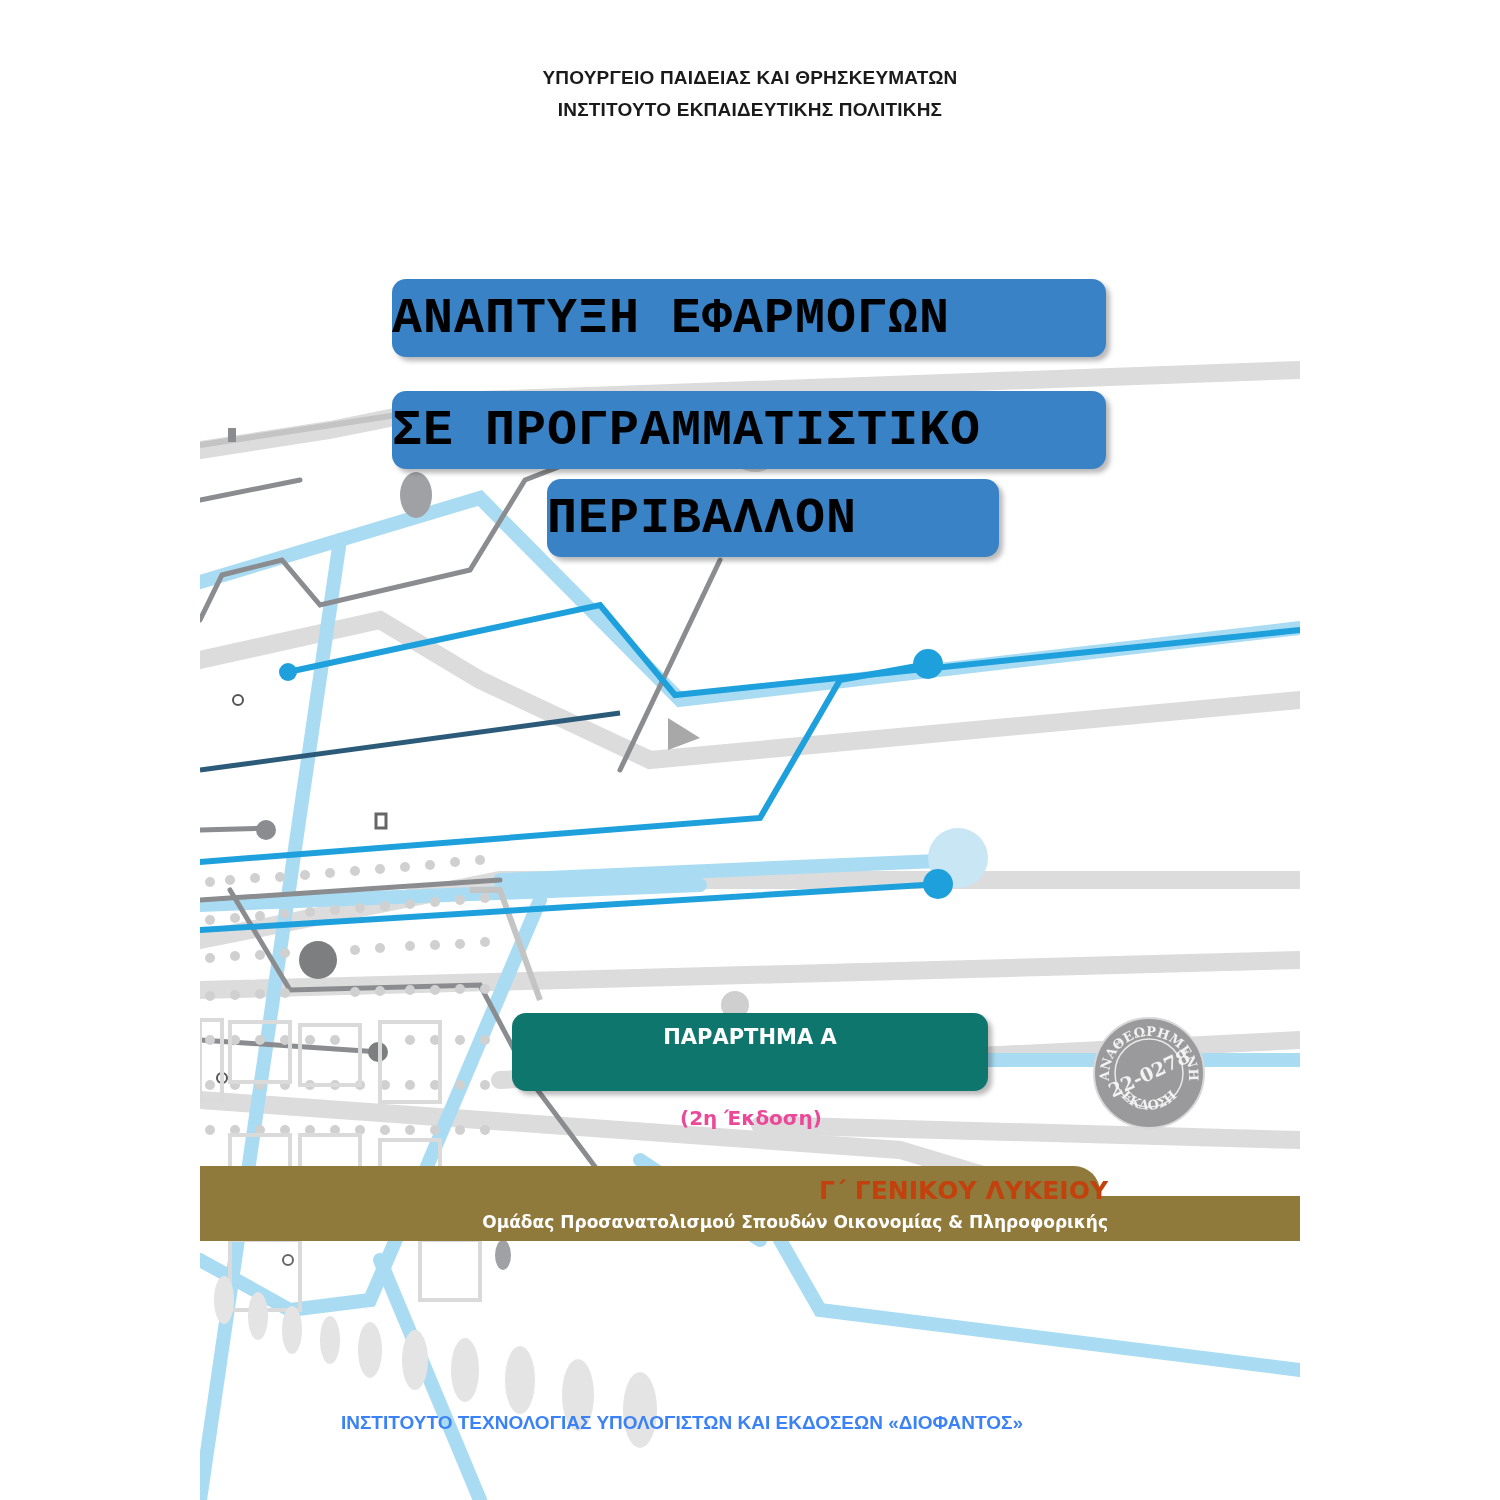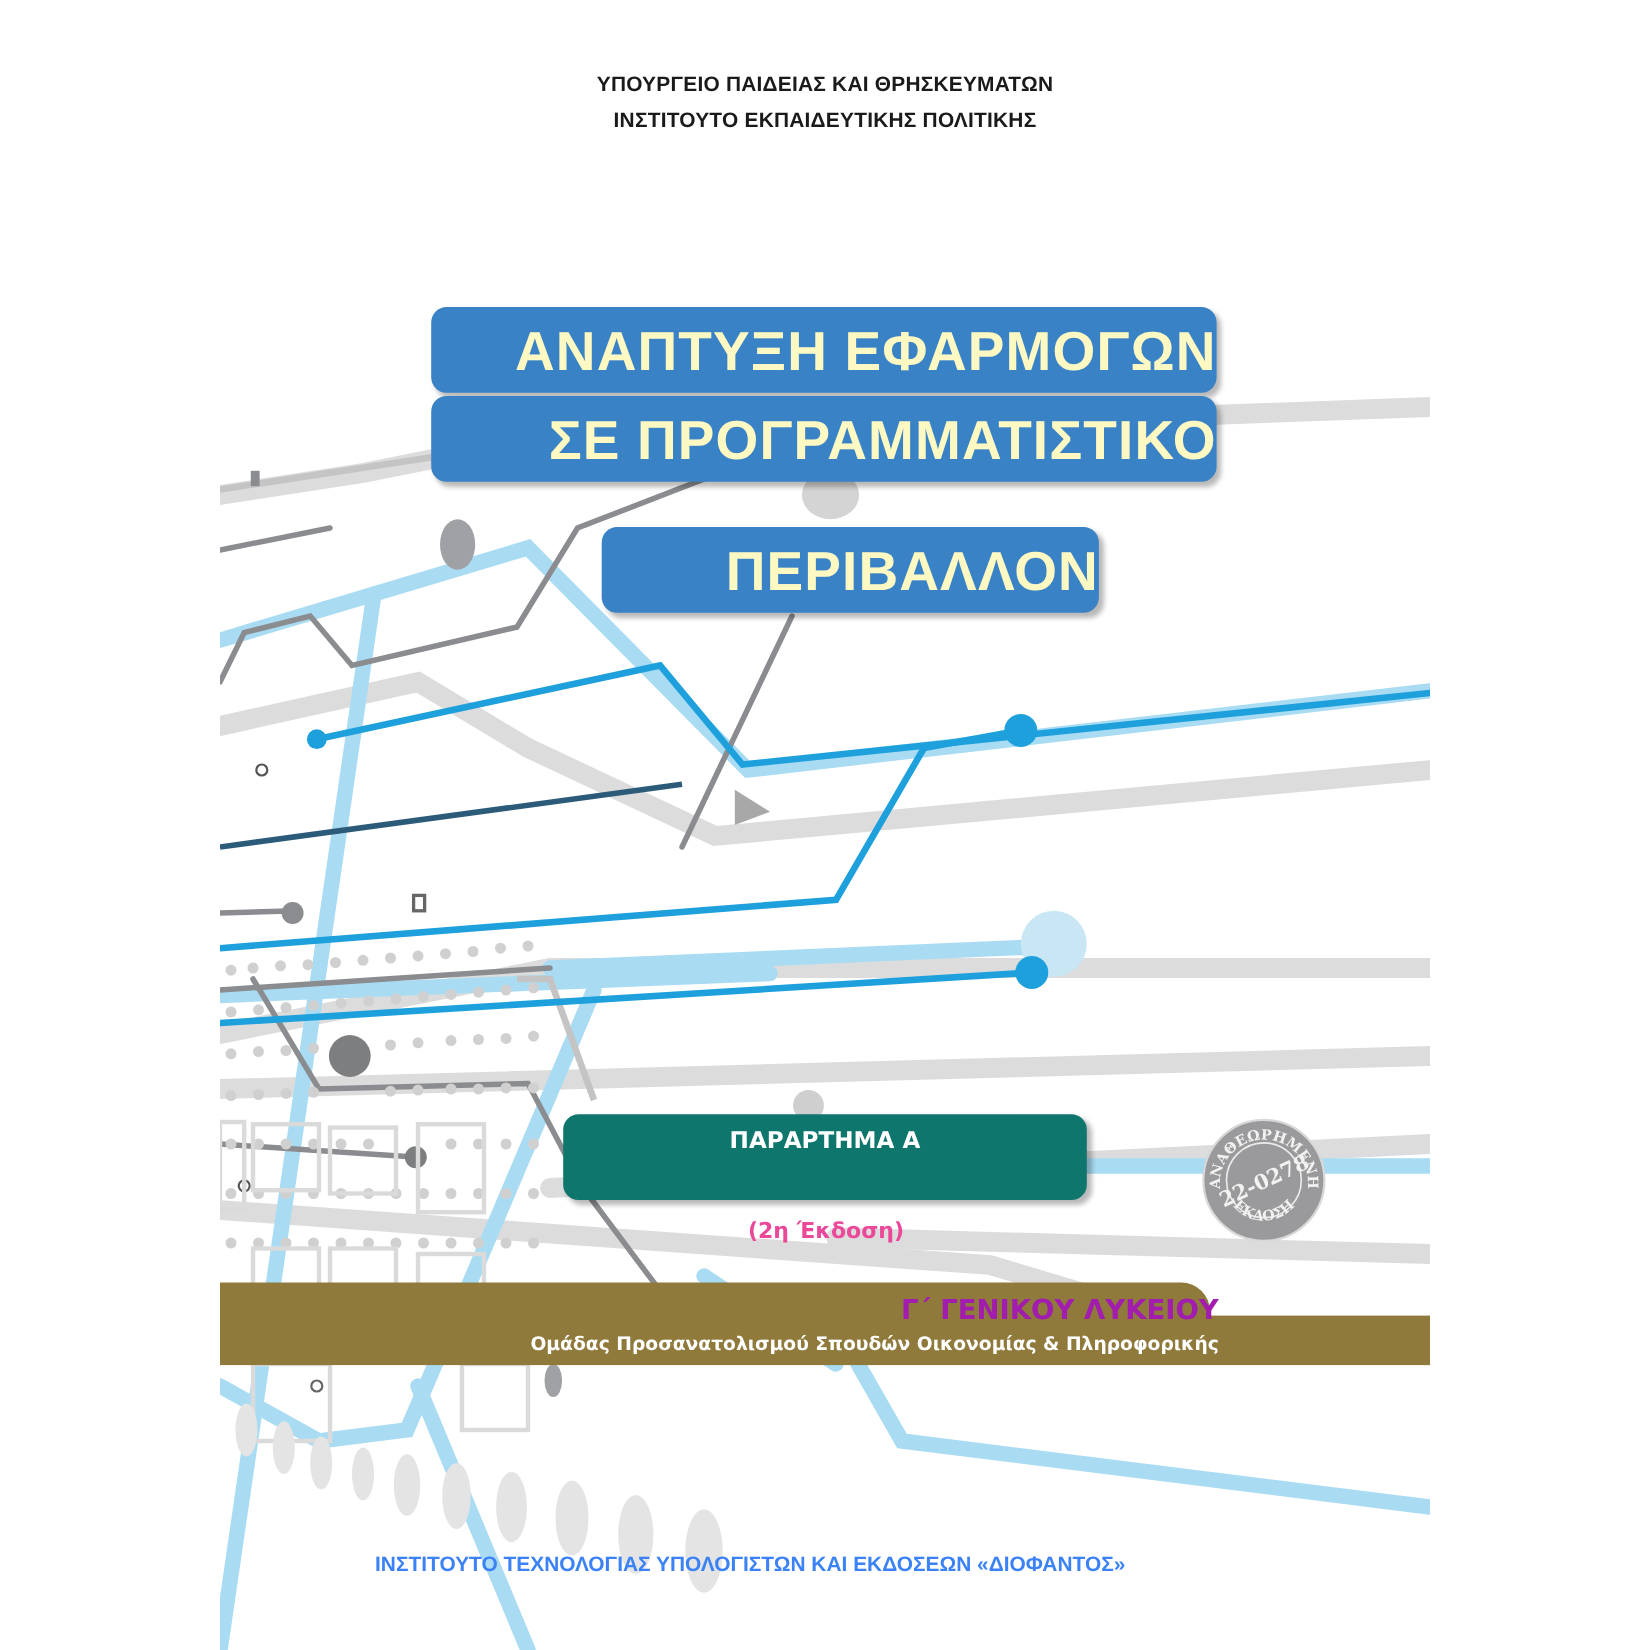--- a/index.html
+++ b/index.html
@@ -1,33 +1,33 @@
 <!DOCTYPE html>
 <html><head>
 <meta charset="utf-8">
 <style>
   html, body { margin: 0; padding: 0; background: #ffffff; }
   body { width: 1500px; height: 1500px; position: relative; overflow: hidden; font-family: "Liberation Sans", sans-serif; }
   .cover { position: absolute; left: 0; top: 0; width: 1500px; height: 1500px; background: #fff; }
   .art { position: absolute; left: 200px; top: 0; width: 1100px; height: 1500px; overflow: hidden; }
   .art svg { position: absolute; left: 0; top: 0; }
   .ministry { position: absolute; left: 0; width: 1500px; top: 62px; text-align: center; font-weight: bold; font-size: 19px; line-height: 32px; color: #1a1a1a; letter-spacing: 0.2px; }
-  .title-box { position: absolute; background: #3a82c6; color: #fef9c3; border-radius: 14px; font-weight: bold; font-family: Liberation Sans, sans-serif; text-align: right; box-shadow: 4px 4px 5px rgba(0,0,0,0.28); letter-spacing: 1px; }
+  .title-box { position: absolute; background: #3a82c6; color: #000000; border-radius: 14px; font-weight: bold; font-family: Liberation Mono, monospace; text-align: left; box-shadow: 4px 4px 5px rgba(0,0,0,0.28); letter-spacing: 1px; }
   .t1 { left: 392px; top: 279px; width: 714px; height: 78px; font-size: 50px; line-height: 80px; }
-  .t2 { left: 392px; top: 360px; width: 714px; height: 78px; font-size: 50px; line-height: 80px; }
+  .t2 { left: 392px; top: 391px; width: 714px; height: 78px; font-size: 50px; line-height: 80px; }
   .t3 { left: 547px; top: 479px; width: 452px; height: 78px; font-size: 50px; line-height: 80px; }
   .appendix-box { position: absolute; left: 512px; top: 1013px; width: 476px; height: 78px; background: #0f766e; border-radius: 14px; color: #fff; font-weight: bold; text-align: center; box-shadow: 4px 4px 5px rgba(0,0,0,0.28); font-family: "DejaVu Sans", sans-serif; }
   .appendix-box .l1 { position: absolute; left: 0; right: 0; top: 12px; font-size: 21px; }
   .appendix-box .l2 { position: absolute; left: 0; right: 0; top: 43px; font-size: 21px; }
   .edition { position: absolute; left: 680px; top: 1106px; font-size: 20px; font-weight: bold; color: #ec4899; font-family: "DejaVu Sans", sans-serif; }
   .stamp { position: absolute; left: 1092px; top: 1016px; width: 114px; height: 114px; }
   .band { position: absolute; left: 200px; top: 1166px; width: 1100px; height: 75px; }
   .band-bg { position: absolute; left: 0; top: 0; width: 900px; height: 75px; background: #8f7a3c; border-top-right-radius: 26px; }
   .band-bg2 { position: absolute; left: 0; top: 30px; width: 1100px; height: 45px; background: #8f7a3c; }
-  .band .grade { position: absolute; right: 192px; top: 10px; color: #a21caf; font-size: 25px; font-weight: bold; font-family: "DejaVu Sans", sans-serif; }
+  .band .grade { position: absolute; right: 192px; top: 10px; color: #c2410c; font-size: 25px; font-weight: bold; font-family: "DejaVu Sans", sans-serif; }
   .band .group { position: absolute; right: 192px; top: 46px; color: #fff; font-size: 17px; font-weight: bold; font-family: "DejaVu Sans", sans-serif; }
   .publisher { position: absolute; left: 0; width: 1364px; top: 1412px; text-align: center; font-size: 19px; font-weight: bold; color: #3b82f6; }
 </style>
 </head>
 <body>
 
 <div class="cover">
 
   <div class="art">
     <svg width="1100" height="1500" viewBox="0 0 1100 1500" xmlns="http://www.w3.org/2000/svg">

